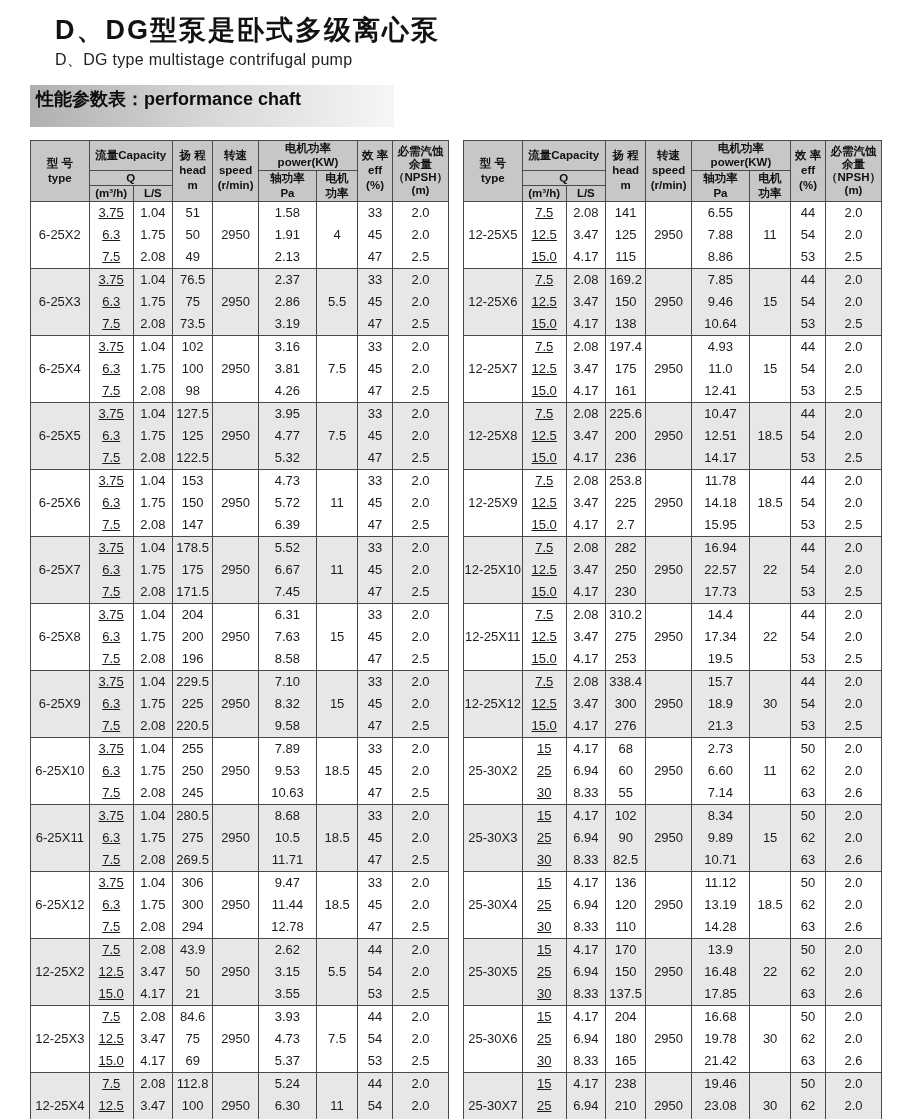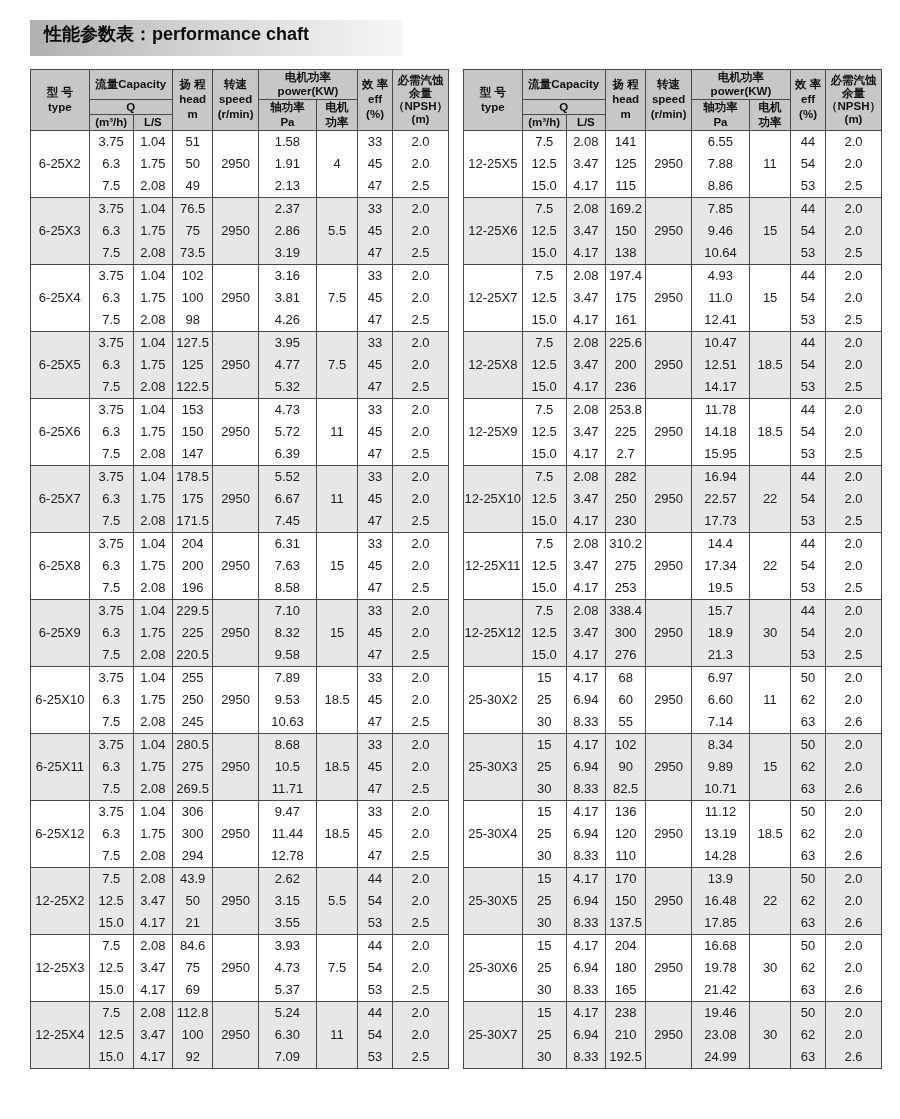--- a/index.html
+++ b/index.html
@@ -10,22 +10,22 @@
   }
   .page{padding:6px 18px 0 30px;}
   .title-zh{
     font-size:27px;font-weight:bold;letter-spacing:2px;
     margin:6px 0 2px 25px;color:#121212;
   }
   .title-en{
     font-size:16px;margin:2px 0 0 25px;color:#222;letter-spacing:.3px;
   }
   .section-bar{
-    margin-top:14px;width:358px;height:36px;line-height:28px;
-    padding-left:14px;font-size:18px;font-weight:bold;color:#0d0d0d;
+    margin-top:14px;width:358px;height:42px;line-height:28px;
+    padding-left:6px;font-size:18px;font-weight:bold;color:#0d0d0d;
     background:linear-gradient(90deg,#b0b0b0 0%,#d8d8d8 50%,#f6f6f6 100%);
   }
   .tables-wrap{display:flex;gap:14px;margin-top:13px;}
   table.perf{
     border-collapse:collapse;table-layout:fixed;
     border:1.5px solid #2f2f2f;
   }
   table.perf th, table.perf td{
     border:1px solid #4a4a4a;padding:0;vertical-align:middle;
     text-align:center;font-weight:normal;
@@ -42,32 +42,34 @@
   .col-model{width:60px;}
   .col-flow{width:45px;}
   .col-ls{width:40px;}
   .col-head{width:41px;}
   .col-speed{width:46px;}
   .col-shaft{width:60px;}
   .col-motor{width:42px;}
   .col-eff{width:36px;}
   .col-npsh{width:52px;}
   td.ta-l{text-align:left;}
-  td.pl-flow{padding-left:13px;}
+  td.pl-flow{padding-left:13px;text-decoration:underline;}
   td.pl-ls{padding-left:10px;}
   td.pl-head{padding-left:8px;}
   td.pl-shaft{padding-left:15px;margin-top:8px;}
   .hdr-npsh div{line-height:13px;}
   .hdr-3line div{line-height:15px;}
 </style>
 </head>
 <body>
 
 <div class="page">
 
+  <div class="title-zh">D、DG型泵是卧式多级离心泵</div>
+  <div class="title-en">D、DG type multistage contrifugal pump</div>
   <div class="section-bar">性能参数表：performance chaft</div>
 
   <div class="tables-wrap">
 
     <table class="perf">
       <colgroup>
         <col class="col-model">
           <col class="col-flow">
           <col class="col-ls">
           <col class="col-head">
@@ -968,21 +970,21 @@
               <div>6.94</div>
               <div>8.33</div>
             </td>
             <td class="cell ta-l pl-head">
               <div>68</div>
               <div>60</div>
               <div>55</div>
             </td>
             <td class="cell">2950</td>
             <td class="cell ta-l pl-shaft">
-              <div>6.97</div>
+              <div>2.73</div>
               <div>6.60</div>
               <div>7.14</div>
             </td>
             <td class="cell">11</td>
             <td class="cell">
               <div>50</div>
               <div>62</div>
               <div>63</div>
             </td>
             <td class="cell">

